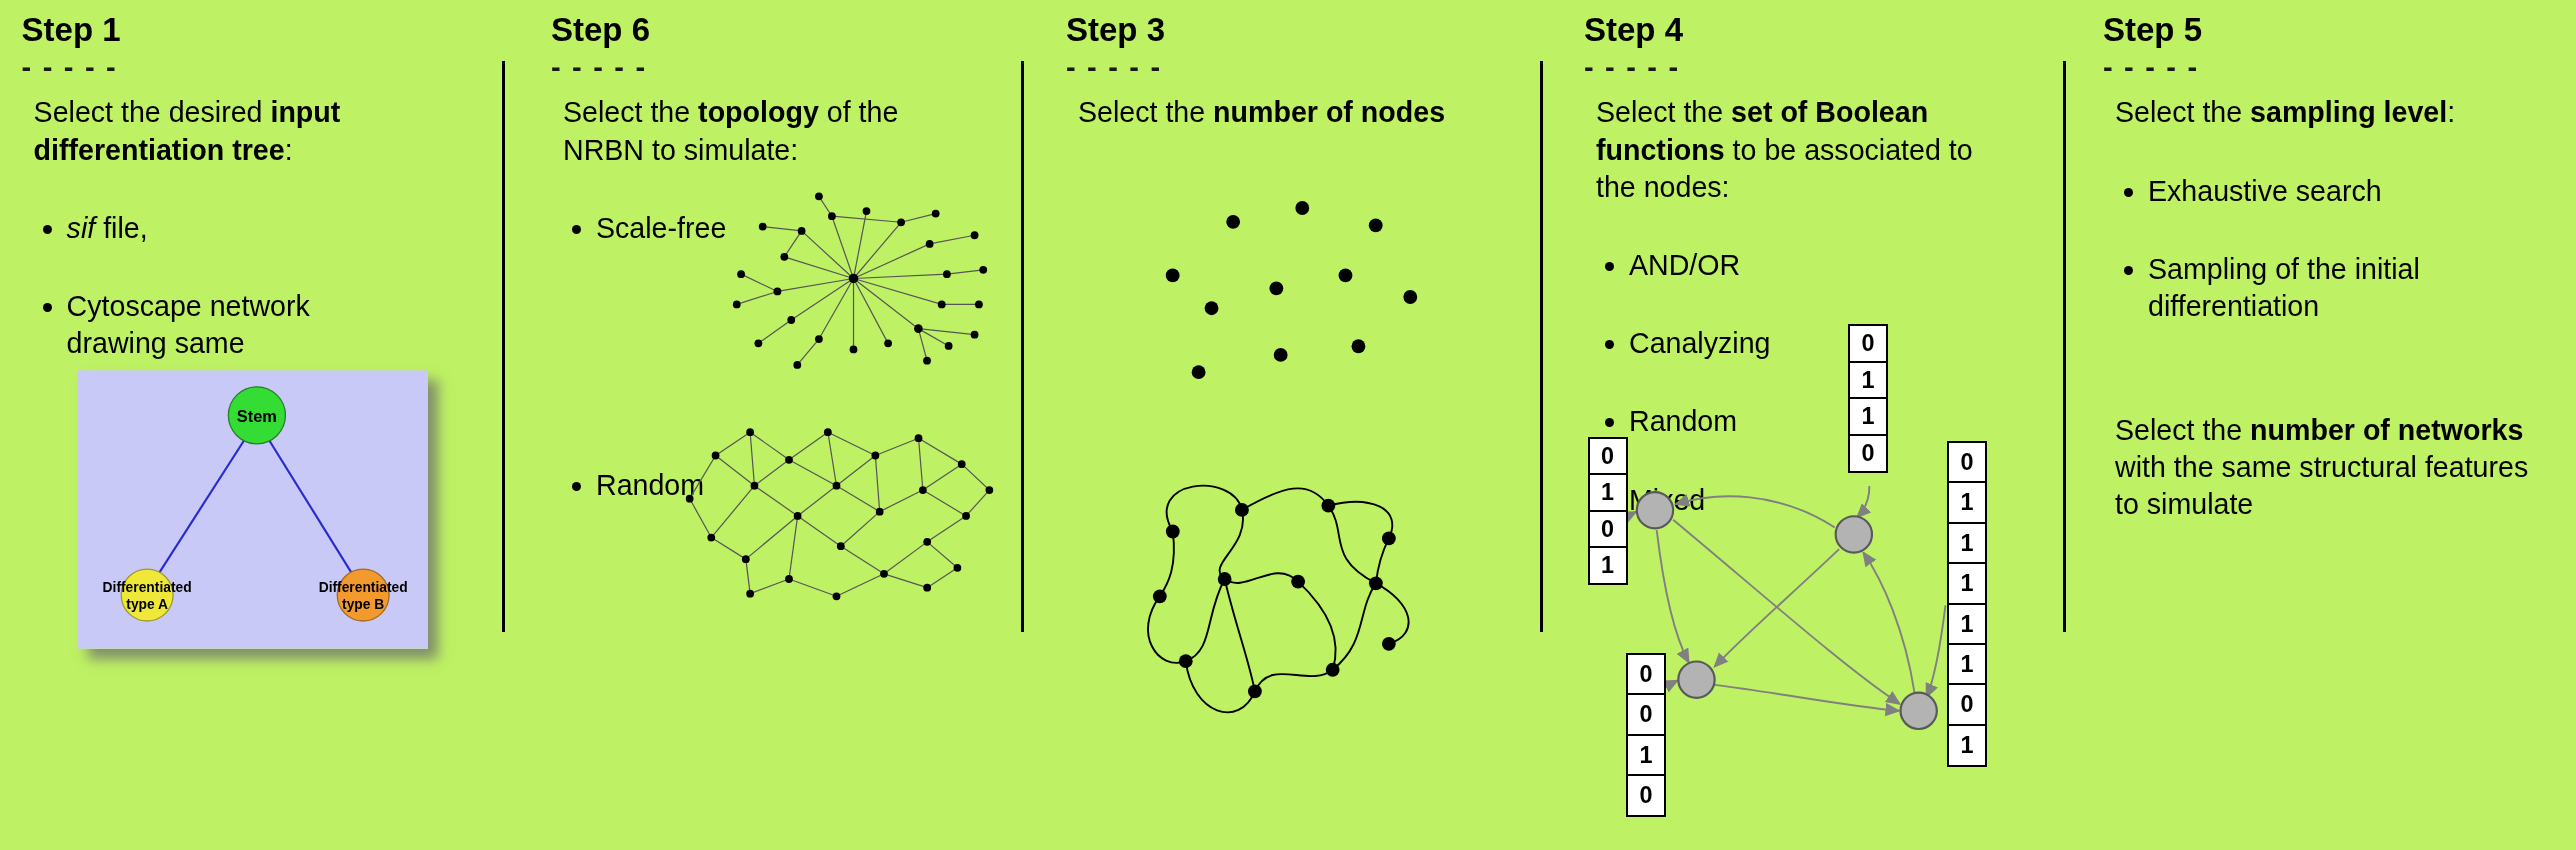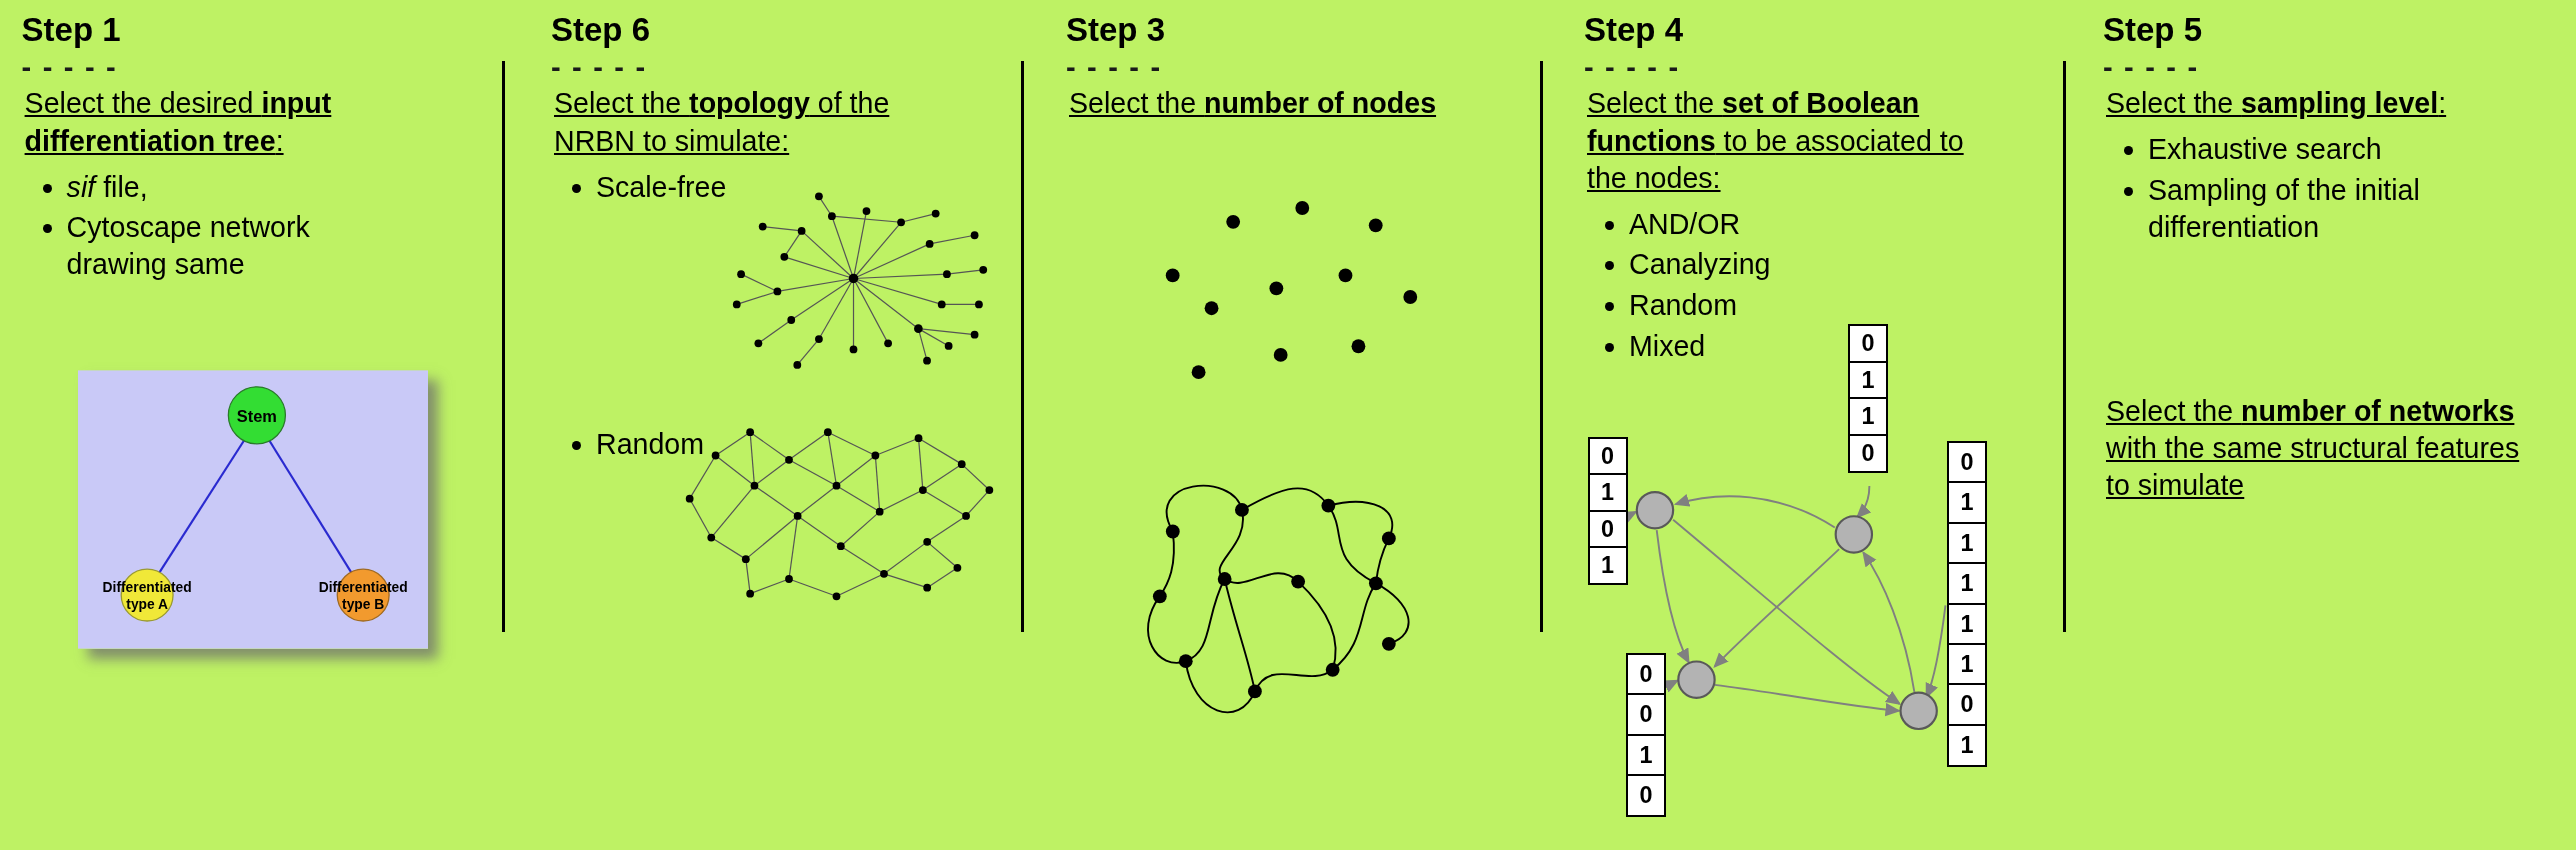--- a/index.html
+++ b/index.html
@@ -17,24 +17,24 @@
     position: absolute;
     top: 61px;
     width: 2.6px;
     height: 571px;
     background: #000;
   }
   .col { position: absolute; top: 12px; }
   h2.step-title { margin: 0; font-size: 33px; font-weight: bold; line-height: 1.1; }
   .dashes { margin-top: 5.2px; font-size: 29px; font-weight: bold; letter-spacing: 1.7px; color: #1a1a1a; line-height: 1; }
   .body-text { font-size: 28.6px; line-height: 1.3; }
-  p.body-text { margin: 3px; text-decoration: underline; }
+  p.body-text { margin: 12px; }
   .intro { margin-top: 38px; }
   ul.bullets { list-style: disc outside; margin: 8.7px 0 0 0; padding-left: 45px; }
-  ul.bullets li { margin-bottom: 3.5px; }
+  ul.bullets li { margin-bottom: 3.5px; margin-top: 41px; }
   .abs { position: absolute; }
   .tree-box {
     position: absolute;
     box-shadow: 10.4px 10.4px 12px rgba(110,110,110,0.75);
   }
   svg text { font-family: "Liberation Sans", sans-serif; }
   .bool-table { position: absolute; display: flex; flex-direction: column; }
   .bool-cell {
     width: 40px; height: 39px;
     border: 2.6px solid #000;
@@ -346,17 +346,17 @@
   </section>
 
   <section class="col" style="left:2103px;width:472px">
     <h2 class="step-title">Step 5</h2>
     <div class="dashes">- - - - -</div>
     <p class="body-text intro"><span>Select the </span><b>sampling level</b><span>:</span></p>
     <ul class="bullets body-text" style="width:381px">
       <li><span>Exhaustive search</span></li>
       <li><span>Sampling of the initial differentiation</span></li>
     </ul>
-    <p class="body-text abs" style="left:0;top:378px;width:428px"><span>Select the </span><b>number of networks</b><span> with the same structural features to simulate</span></p>
+    <p class="body-text abs" style="left:0;top:388px;width:428px"><span>Select the </span><b>number of networks</b><span> with the same structural features to simulate</span></p>
   </section>
 
 </div>
 
 
 </body></html>

